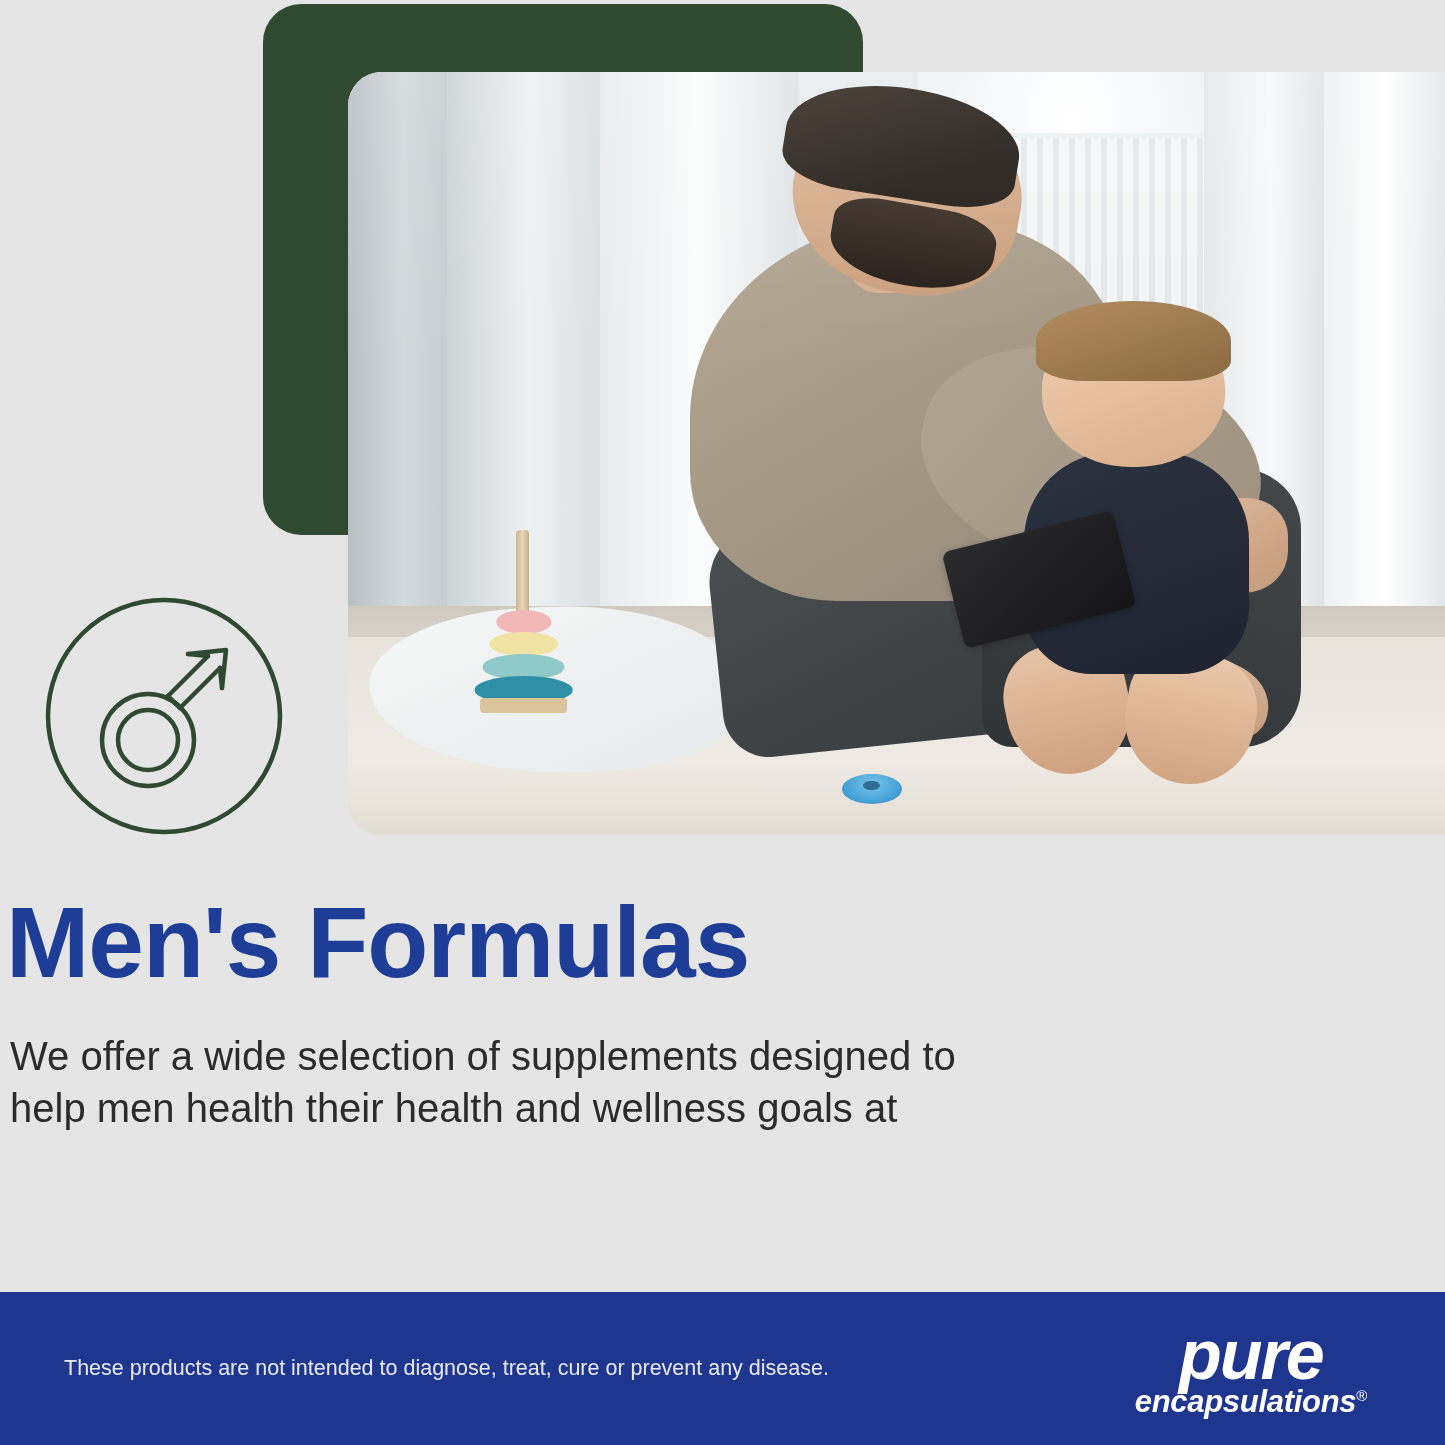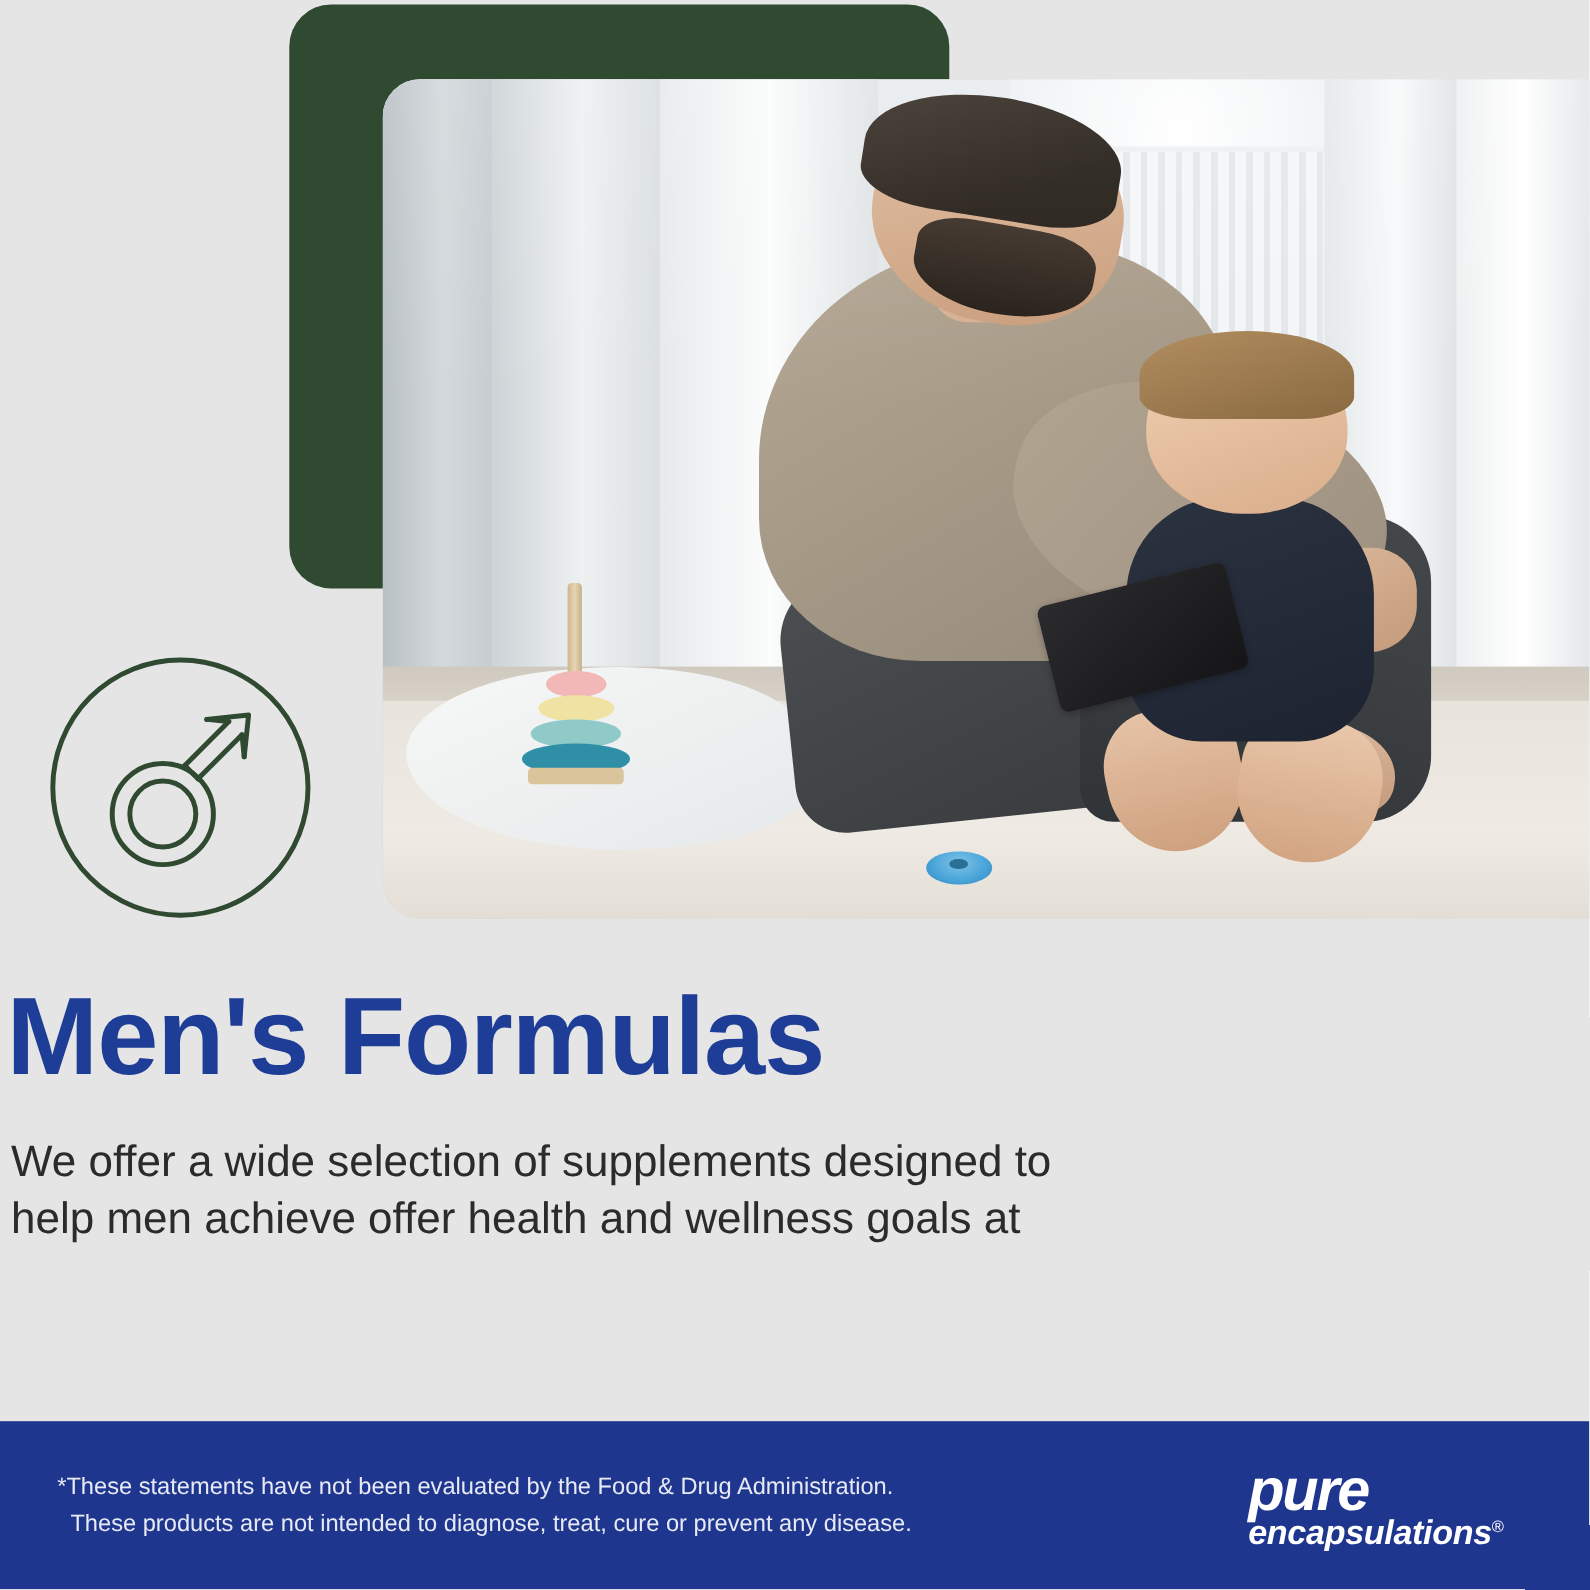--- a/index.html
+++ b/index.html
@@ -252,25 +252,26 @@
     font-weight: 400;
   }
   .disclaimer .d2 { display: block; padding-left: 12px; }
   .logo {
     margin-right: 78px;
     text-align: left;
     color: #ffffff;
     line-height: 1;
   }
   .logo .word-pure {
-    font-size: 54px;
+    font-size: 70px;
     font-weight: 700;
     font-style: italic;
     letter-spacing: -2px;
     display: block;
+    text-align: center;
   }
   .logo .word-enc {
     font-size: 31px;
     font-weight: 700;
     font-style: italic;
     letter-spacing: -0.3px;
     display: block;
     margin-top: -4px;
     position: relative;
     text-align: center;
@@ -358,26 +359,25 @@
         <path d="M148 62 L168 64"></path>
         <path d="M182 96 L180 76"></path>
       </g>
     </svg>
   </div>
 
   <div class="heading">Men's Formulas</div>
 
   <div class="body-copy">
     <span class="ln">We offer a wide selection of supplements designed to</span>
-    <span class="ln">help men achieve offer health and wellness goals at</span>
+    <span class="ln">help men health their health and wellness goals at</span>
   </div>
 
   <div class="footer">
     <div class="disclaimer">
-      <span class="d1">*These statements have not been evaluated by the Food &amp; Drug Administration.</span>
       <span class="d2">These products are not intended to diagnose, treat, cure or prevent any disease.</span>
     </div>
     <div class="logo">
       <span class="word-pure">pure</span>
       <span class="word-enc"><span>encapsulations</span><span class="reg">®</span></span>
     </div>
   </div>
 
 </div>
 

